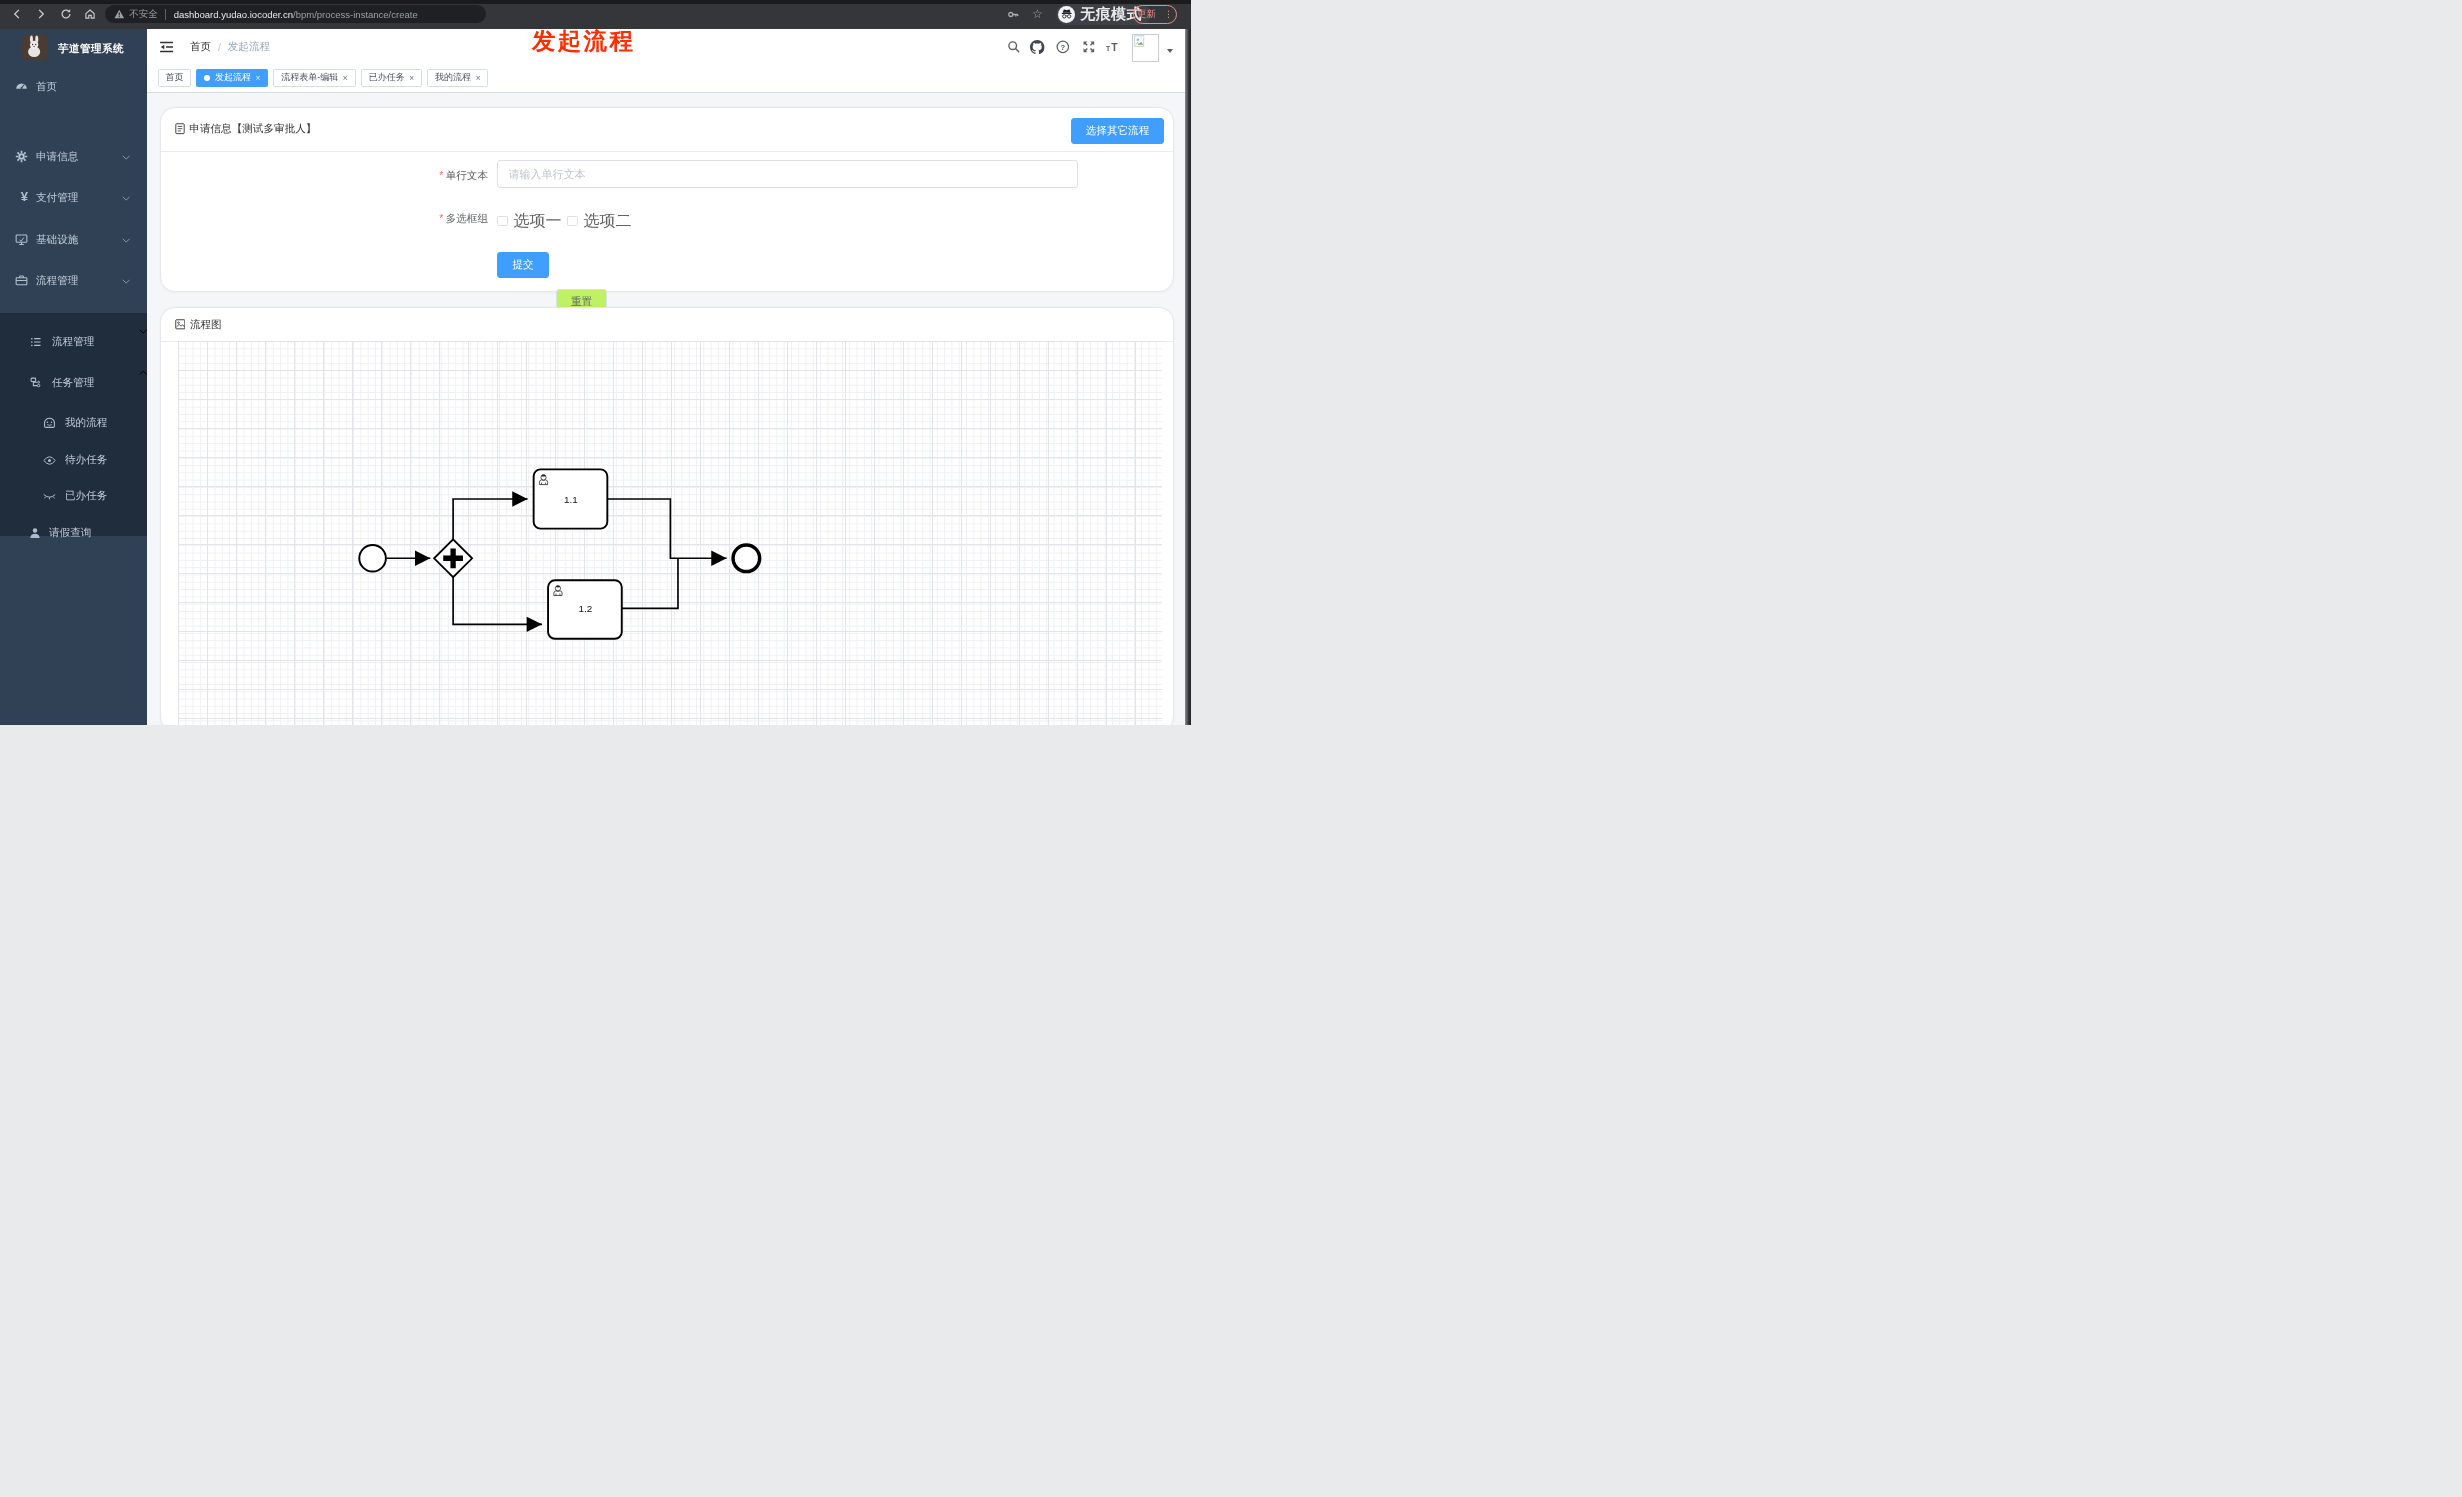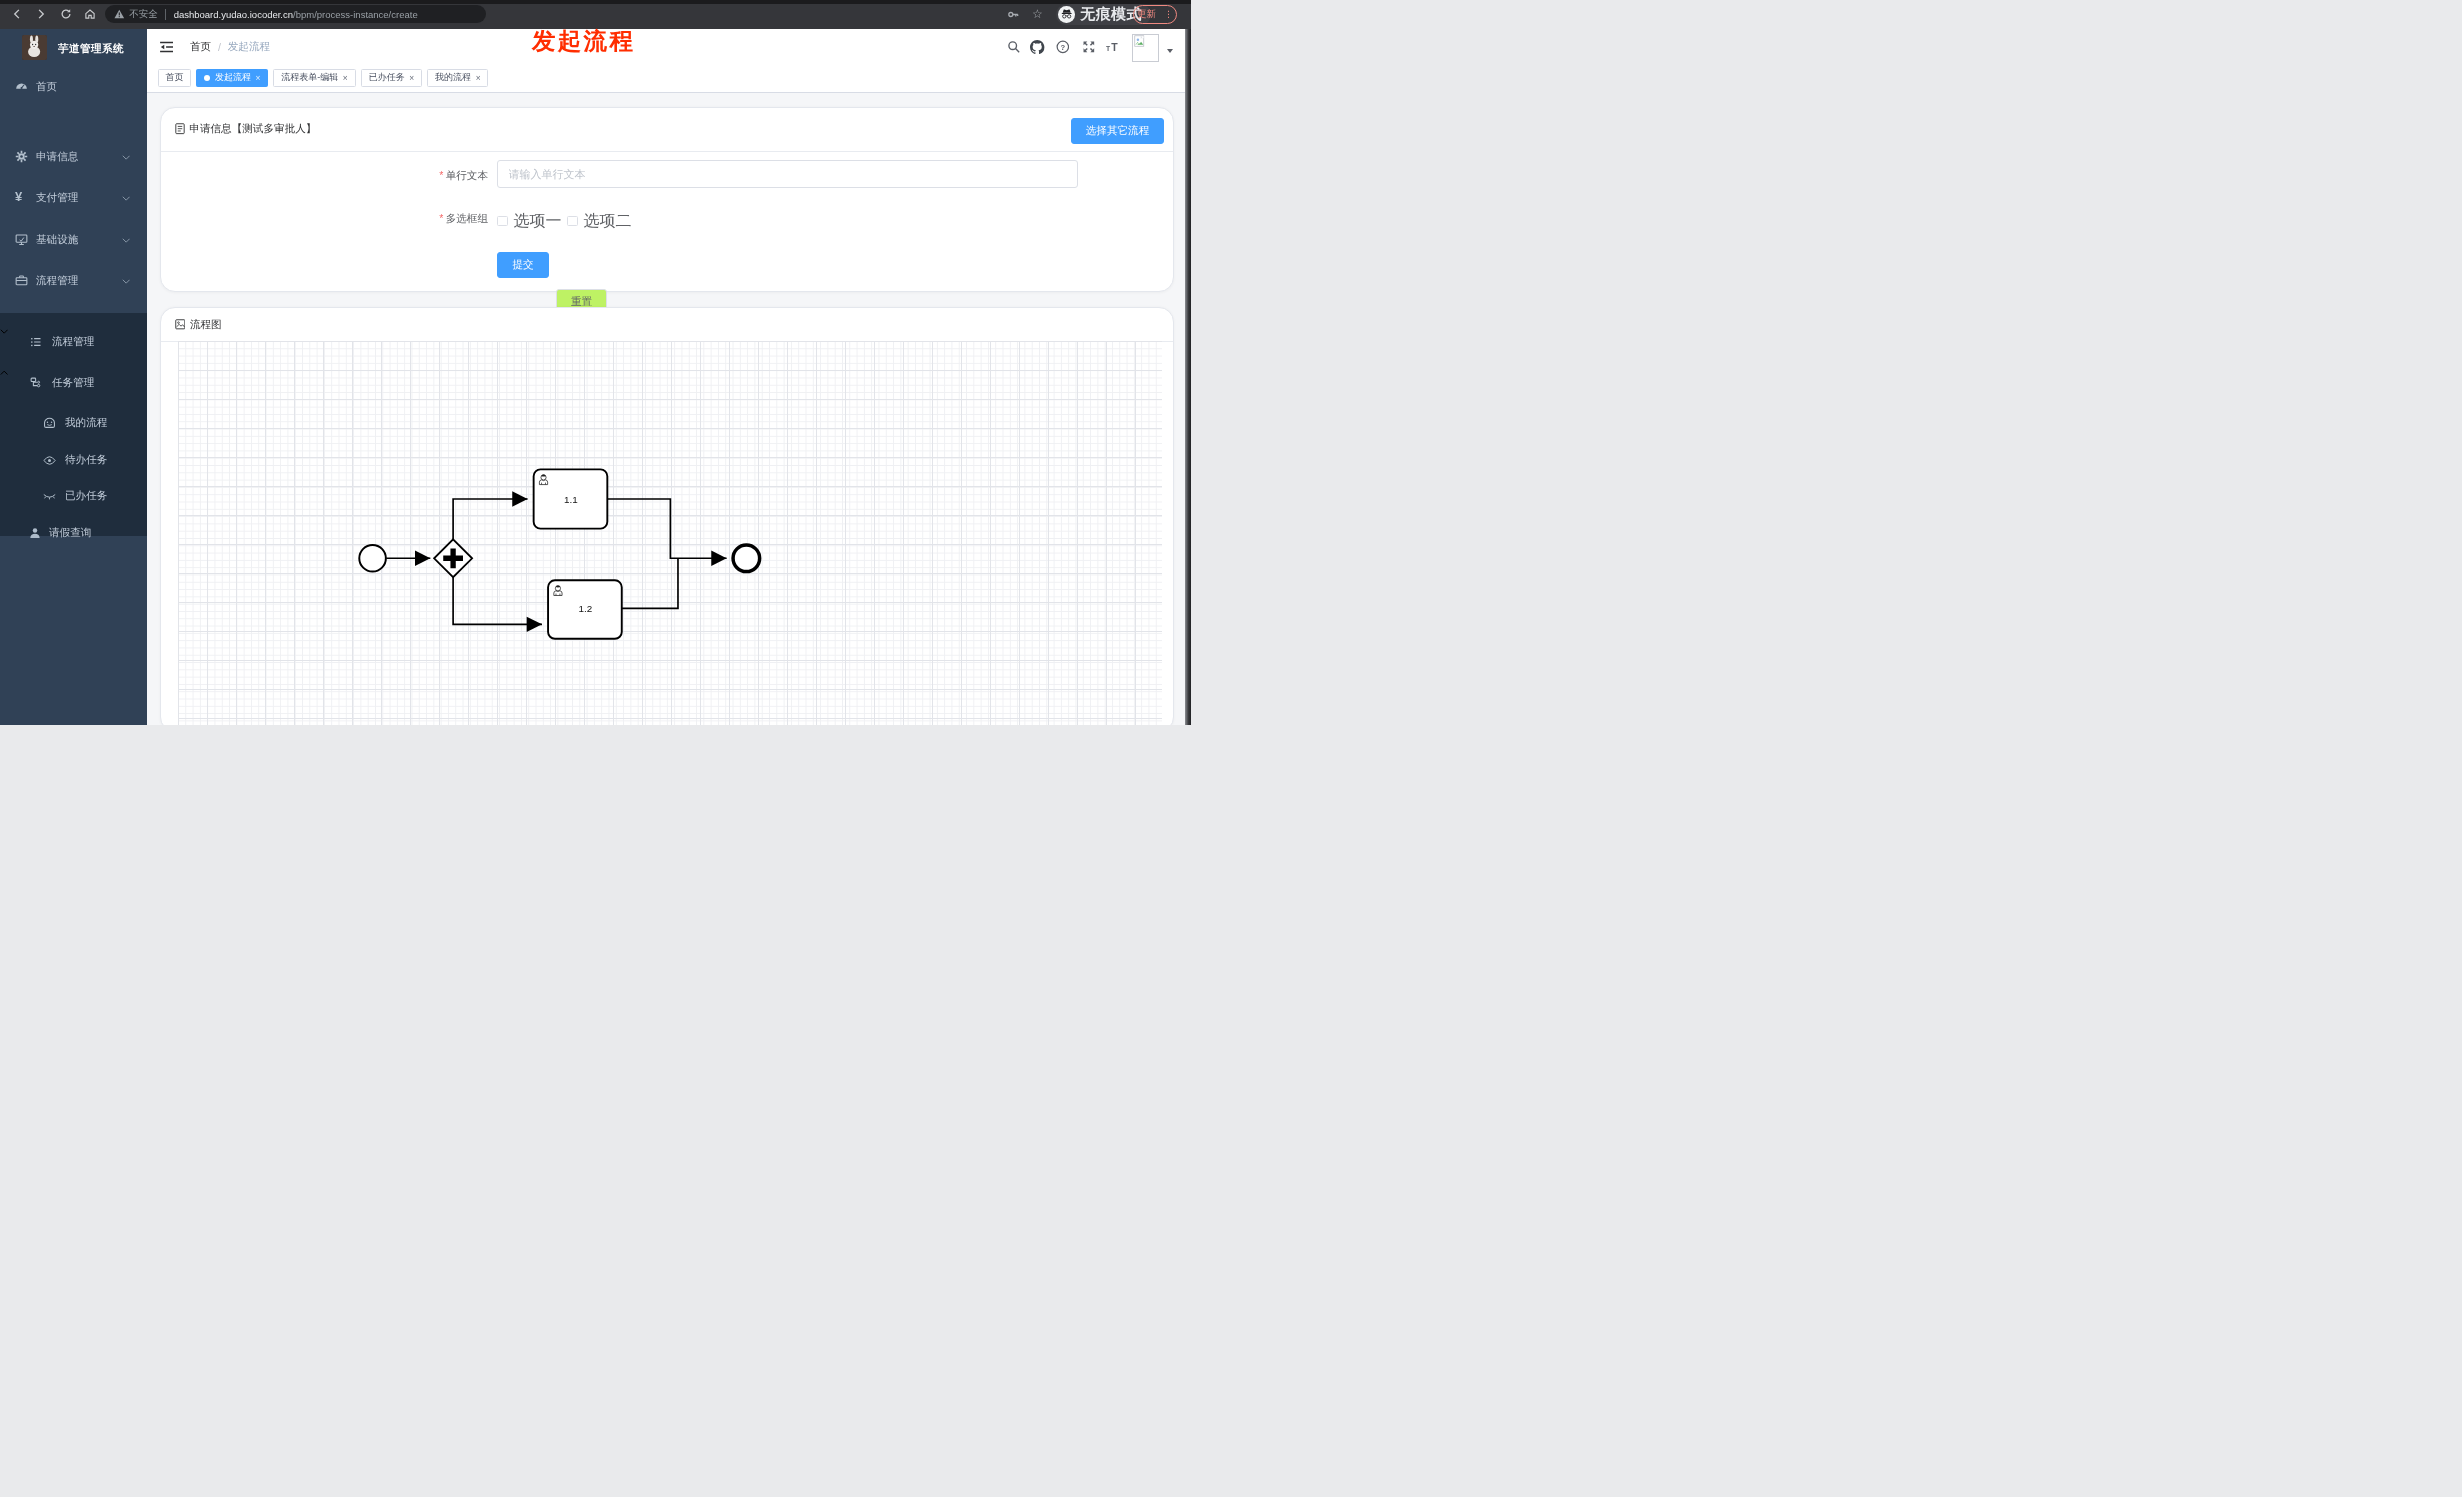--- a/index.html
+++ b/index.html
@@ -15,21 +15,21 @@
   .url-domain{color:#e8eaed;}
   .url-path{color:#9aa0a6;}
   .incog-pill{position:absolute;left:1056px;top:3.8px;height:21px;border-radius:10.6px;background:#3f4045;
     display:flex;align-items:center;padding:0 9px 0 2.3px;gap:5.3px;}
   .incog-circle{width:16.7px;height:16.7px;border-radius:50%;background:#f1f3f4;display:flex;align-items:center;justify-content:center;}
   .incog-label{color:#e8eaed;font-size:15px;font-weight:600;letter-spacing:0.4px;}
   .update-pill{position:absolute;left:1133px;top:4.6px;width:44px;height:19px;border:1.1px solid #ef8980;border-radius:10.6px;
     box-sizing:border-box;display:flex;align-items:center;justify-content:center;gap:8px;color:#ef8980;font-size:9.5px;}
   .update-dots{font-size:9px;letter-spacing:0;color:#ef8980;}
   
-  .sidebar{position:absolute;left:0;top:29px;width:147px;height:696px;background:#304156;}
+  .sidebar{position:absolute;left:0;top:29px;width:147px;height:696px;background:#304156;text-align:right;}
   .logo-row{position:absolute;left:0;top:0;width:147px;height:39px;display:flex;align-items:center;}
   .logo-img{position:absolute;left:22px;top:6px;width:25px;height:25px;border-radius:2.3px;overflow:hidden;background:#3b2f2a;}
   .logo-title{position:absolute;left:58px;top:13px;color:#fff;font-size:10.6px;font-weight:700;letter-spacing:0.4px;}
   .side-item{position:absolute;left:0;width:147px;height:41px;cursor:pointer;}
   .side-item .ico{position:absolute;left:15px;top:14.4px;width:13px;height:13px;color:#b3c0cd;}
   .side-item .lbl{position:absolute;left:36px;top:50%;transform:translateY(-50%);font-size:10.6px;color:#c3cedb;}
   .side-item .chev{position:absolute;right:16.7px;top:50%;transform:translateY(-50%);color:#8a98a8;}
   .submenu{position:absolute;left:0;top:284px;width:147px;height:223px;background:#1f2d3d;}
   .sub-item{position:absolute;left:0;width:147px;height:38px;cursor:pointer;}
   .sub-item .ico{position:absolute;top:50%;transform:translateY(-50%);width:12px;height:12px;color:#b3c0cd;}

